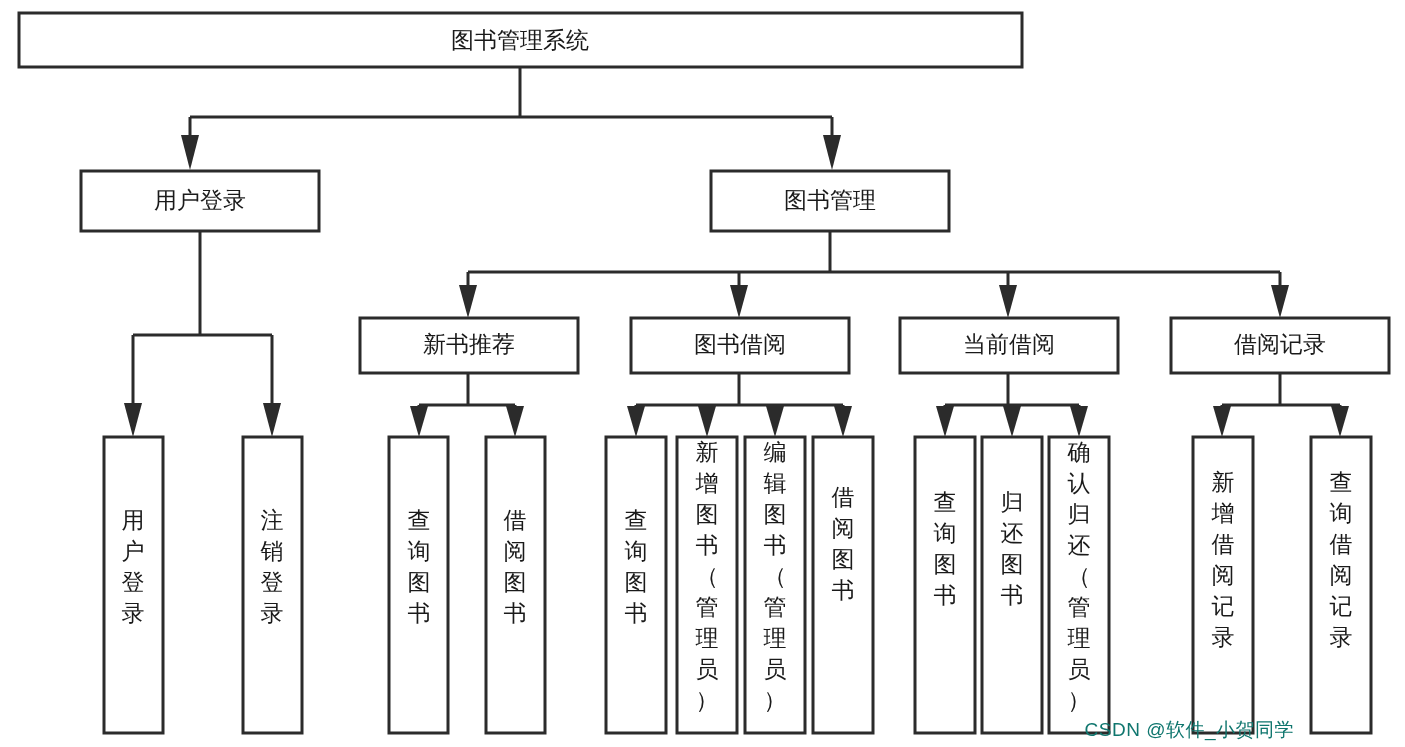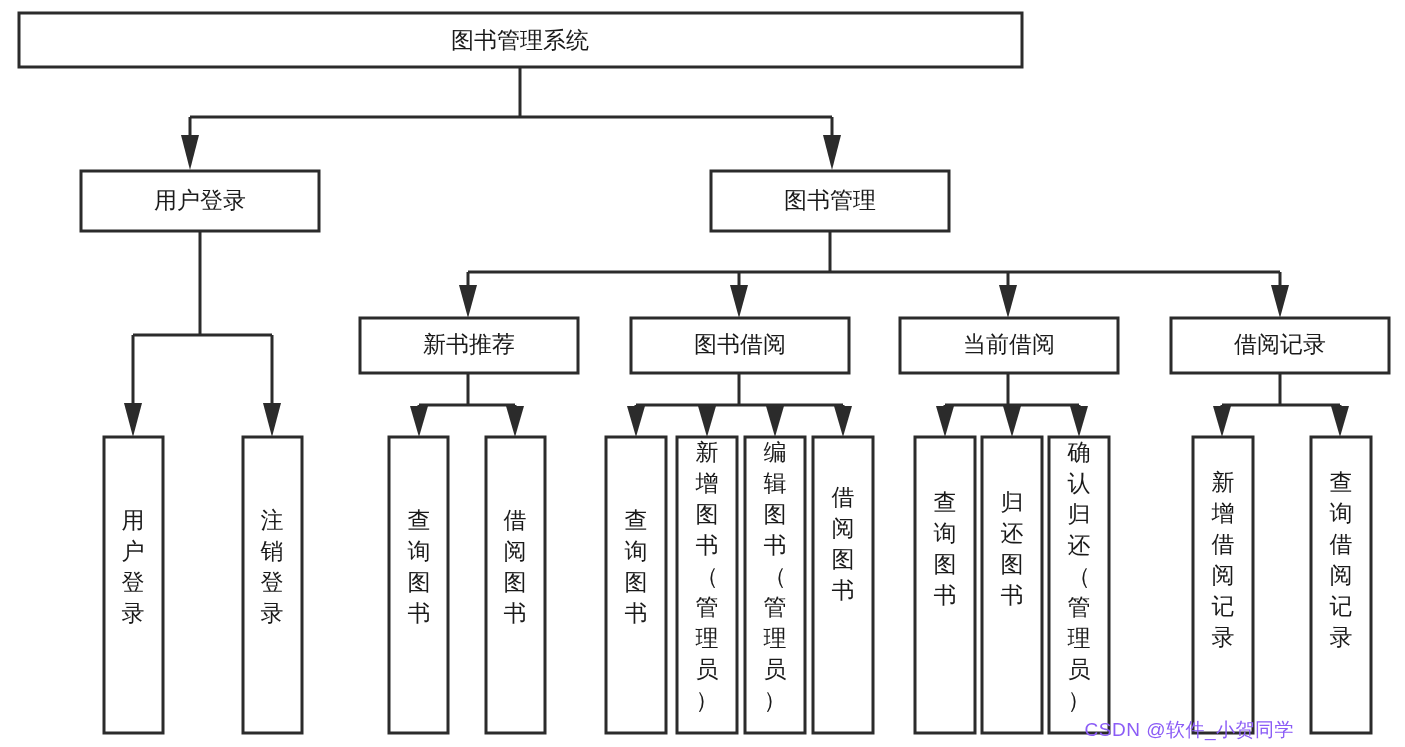--- a/index.html
+++ b/index.html
@@ -53,21 +53,21 @@
     font-size: 23px;
     fill: #1a1a1a;
     text-anchor: middle;
   }
   .watermark {
     position: absolute;
     right: 8px;
     bottom: 4px;
     font-family: "Liberation Sans", "DejaVu Sans", sans-serif;
     font-size: 19px;
-    color: #8b5cf6;
+    color: #0f766e;
     white-space: nowrap;
     letter-spacing: 0.5px;
     pointer-events: none;
   }
 </style>
 </head>
 <body>
 
 <div id="diagram-root">
   <svg class="flow" viewBox="0 0 1405 747" xmlns="http://www.w3.org/2000/svg">

